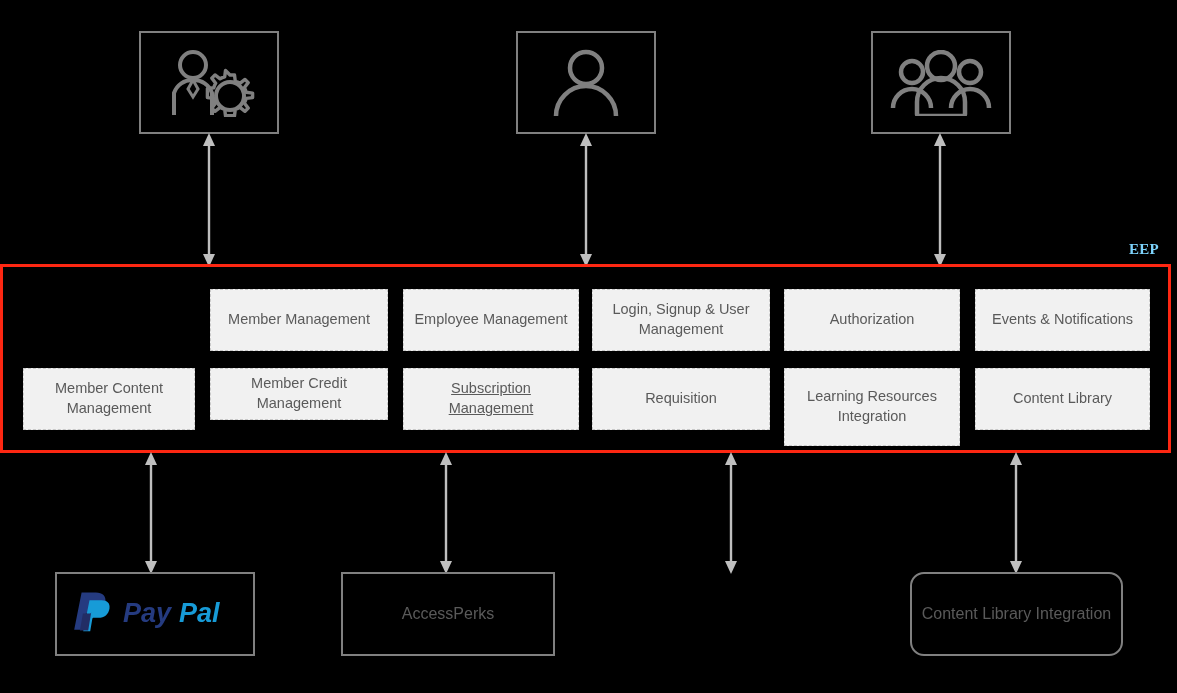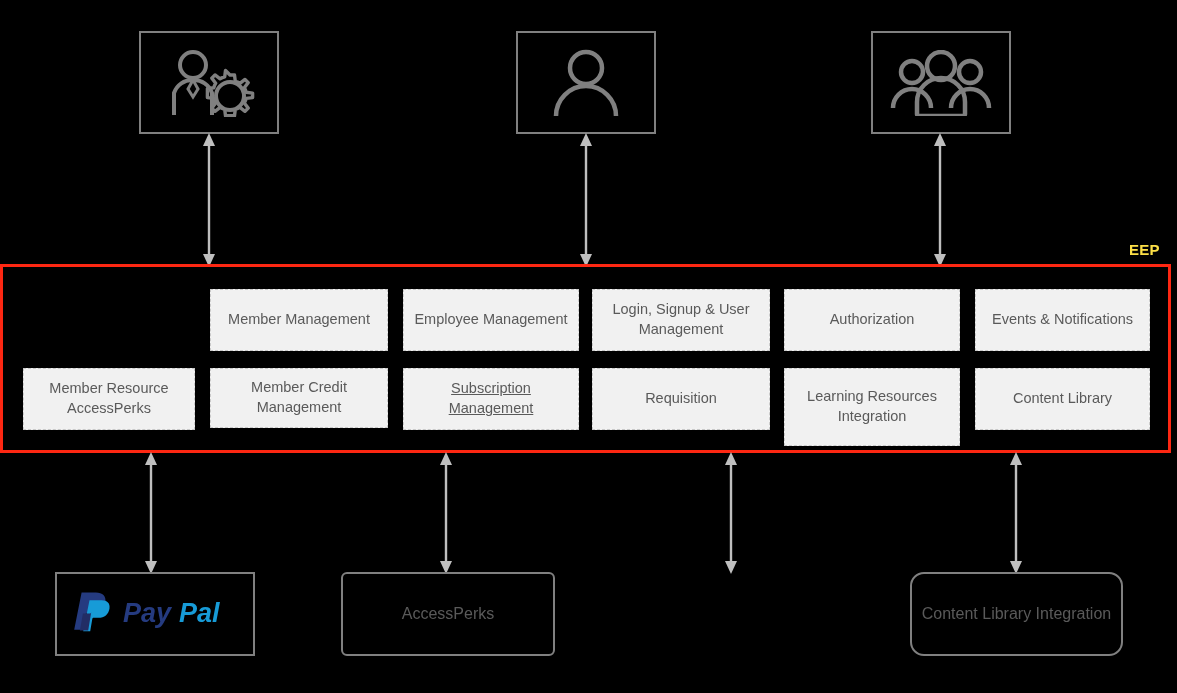--- a/index.html
+++ b/index.html
@@ -43,26 +43,26 @@
 
   
   .eep-frame {
     position: absolute;
     box-sizing: border-box;
     border: 3px solid #fe2712;
     background: transparent;
   }
   .eep-label {
     position: absolute;
-    color: #fde047;
+    color: #7dd3fc;
     font-weight: bold;
     font-size: 15px;
     letter-spacing: 0.2px;
     line-height: 1;
-    font-family: Liberation Sans, sans-serif;
+    font-family: Liberation Serif, serif;
   }
 
   
   .card {
     position: absolute;
     box-sizing: border-box;
     background: #f1f1f1;
     border: 1px dashed #c9c9c9;
     display: flex;
     align-items: center;
@@ -170,22 +170,22 @@
   <div class="eep-label" style="left:1129px; top:242px;">EEP</div>
 
   <div class="eep-frame" style="left:0px; top:264px; width:1171px; height:189px;"></div>
 
   <div class="card" style="left:210px; top:289px; width:178px; height:62px;">Member Management</div>
   <div class="card" style="left:403px; top:289px; width:176px; height:62px;">Employee Management</div>
   <div class="card" style="left:592px; top:289px; width:178px; height:62px;">Login, Signup &amp; User Management</div>
   <div class="card" style="left:784px; top:289px; width:176px; height:62px;">Authorization</div>
   <div class="card" style="left:975px; top:289px; width:175px; height:62px;">Events &amp; Notifications</div>
 
-  <div class="card" style="left:23px; top:368px; width:172px; height:62px;">Member Resource AccessPerks</div>
-  <div class="card" style="left:210px; top:368px; width:178px; height:60px;">Member Credit Management</div>
+  <div class="card" style="left:23px; top:368px; width:172px; height:62px;">Member Content Management</div>
+  <div class="card" style="left:210px; top:368px; width:178px; height:52px;">Member Credit Management</div>
   <div class="card" style="left:403px; top:368px; width:176px; height:62px;text-decoration:underline;">Subscription Management</div>
   <div class="card" style="left:592px; top:368px; width:178px; height:62px;">Requisition</div>
   <div class="card" style="left:784px; top:368px; width:176px; height:78px;">Learning Resources Integration</div>
   <div class="card" style="left:975px; top:368px; width:175px; height:62px;">Content Library</div>
 
   <div class="arrow" style="left:144px; top:452px; height:122px;">
     <svg width="14" height="122" viewBox="0 0 14 122">
       <line x1="7" y1="10" x2="7" y2="112" stroke="#bfbfbf" stroke-width="2.4"></line>
       <polygon points="7,0 13,13 1,13" fill="#bfbfbf"></polygon>
       <polygon points="7,122 13,109 1,109" fill="#bfbfbf"></polygon>
@@ -224,18 +224,18 @@
         <g fill="#253b80" font-family="Liberation Sans, sans-serif" font-size="27" font-weight="bold" font-style="italic">
           <text x="0" y="25">Pay</text>
         </g>
         <g fill="#179bd7" font-family="Liberation Sans, sans-serif" font-size="27" font-weight="bold" font-style="italic">
           <text x="56" y="25">Pal</text>
         </g>
       </svg>
     </span>
   </div>
 
-  <div class="ext-box" style="left:341px; top:572px; width:214px; height:84px;border-radius:6px;">AccessPerks</div>
+  <div class="ext-box" style="left:341px; top:572px; width:214px; height:84px;">AccessPerks</div>
 
 
   <div class="ext-box" style="left:910px; top:572px; width:213px; height:84px;border-radius:14px;">Content Library Integration</div>
 
 </div>
 
 </body></html>

